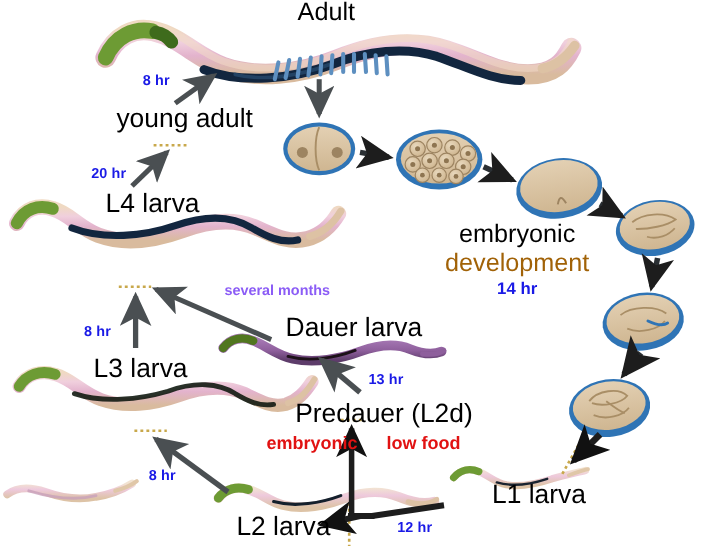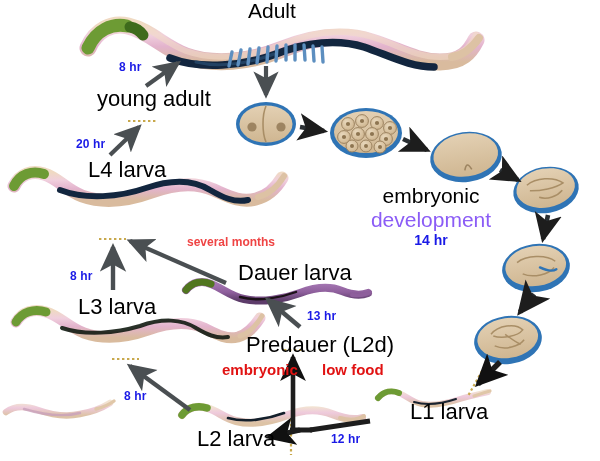--- a/index.html
+++ b/index.html
@@ -21,21 +21,21 @@
   .lbl-stage{font-size:22px;font-weight:400;}
   .lbl-title{font-size:21px;font-weight:400;}
   .lbl-big{font-size:21px;font-weight:400;}
   .lbl-time{
     font-size:12px;font-weight:bold;color:#1a1ae6;
     letter-spacing:0.1px;
   }
   .lbl-cond{
     font-size:15px;font-weight:bold;color:#e11212;
   }
-  .lbl-months{font-size:12px;font-weight:bold;color:#ef4444;}
+  .lbl-months{font-size:12px;font-weight:bold;color:#8b5cf6;}
   .lbl-14hr{font-size:14px;font-weight:bold;color:#1a1ae6;text-align:center;}
 </style>
 </head>
 <body>
 
 <div id="stage">
 
   <svg id="svgroot" viewBox="0 0 600 461">
     <defs>
       <marker id="ah" markerWidth="7" markerHeight="7" refX="5.6" refY="3" orient="auto">
@@ -283,21 +283,21 @@
   <div class="lbl lbl-stage" style="left:197px;top:427px;">L2 larva</div>
 
   <div class="lbl lbl-stage" style="left:410px;top:400px;">L1 larva</div>
 
   <div class="lbl lbl-stage" style="left:246px;top:333px;">Predauer (L2d)</div>
 
   <div class="lbl lbl-stage" style="left:238px;top:261px;">Dauer larva</div>
 
   <div style="position:absolute;left:366px;top:184px;width:130px;text-align:center;">
     <div class="lbl-big" style="color:#000;">embryonic</div>
-    <div class="lbl-big" style="color:#8b5cf6;">development</div>
+    <div class="lbl-big" style="color:#a16207;">development</div>
     <div class="lbl-14hr">14 hr</div>
   </div>
 
   <div class="lbl lbl-time" style="left:119px;top:61px;">8 hr</div>
   <div class="lbl lbl-time" style="left:76px;top:138px;">20 hr</div>
   <div class="lbl lbl-time" style="left:70px;top:270px;">8 hr</div>
   <div class="lbl lbl-time" style="left:124px;top:390px;">8 hr</div>
   <div class="lbl lbl-time" style="left:331px;top:433px;">12 hr</div>
   <div class="lbl lbl-time" style="left:307px;top:310px;text-align:right;">13 hr</div>
   <div class="lbl lbl-months" style="left:187px;top:236px;">several months</div>

